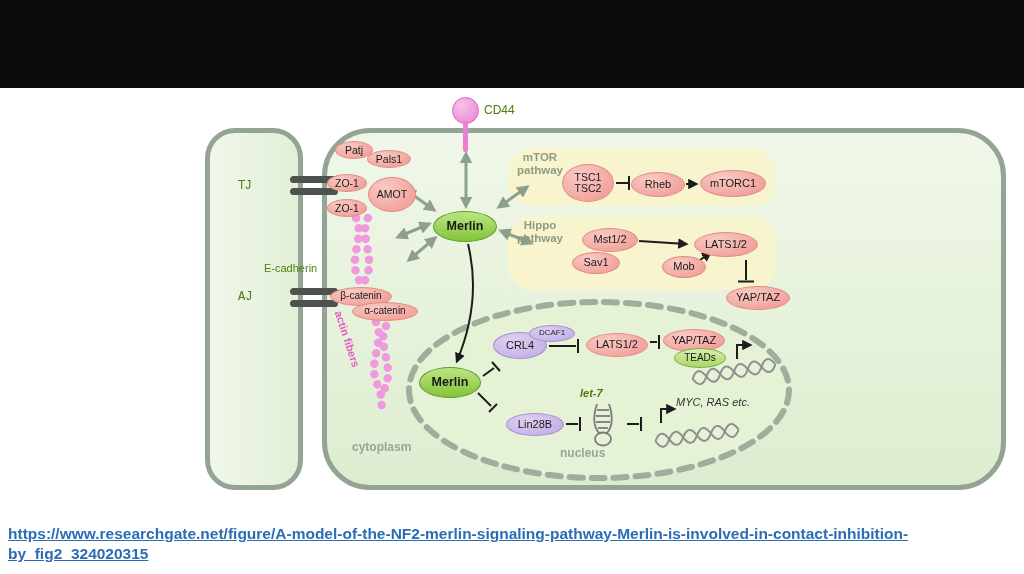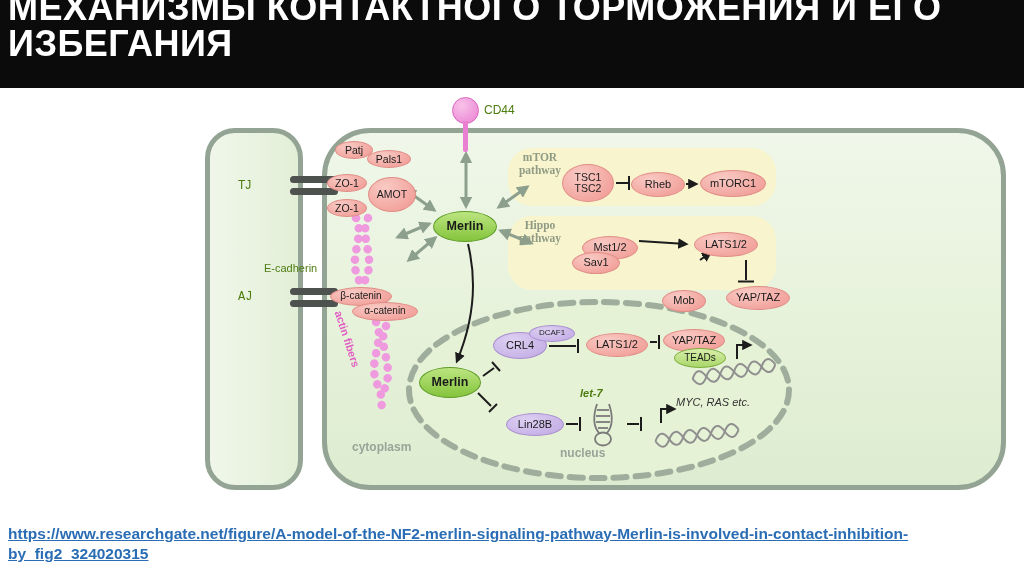--- a/index.html
+++ b/index.html
@@ -35,37 +35,34 @@
   .magenta-head { position:absolute; border-radius:50%;
           background:radial-gradient(circle at 35% 30%, #f8c2e9, #ea7fd2); border:1px solid #d964bd; }
   .magenta-stem { position:absolute; background:#ea7fd2; border-radius:2px; }
 
   .jbar { position:absolute; width:48px; height:7px; border-radius:3.5px; background:#4e524e; }
 
   .lbl { position:absolute; font-size:12px; color:#4d7c0f; white-space:nowrap; }
   .lbl-sm { font-size:11px; }
   .lbl-gray { color:#98a598; font-weight:bold; }
   .pathway-label { position:absolute; width:58px; text-align:center; font-size:11.5px; font-weight:bold;
-                   color:#8f9b84; line-height:1.12;font-family:Liberation Serif, serif; }
+                   color:#8f9b84; line-height:1.12; }
   .actin { position:absolute; width:82px; color:#e25fc3; font-size:11px; font-weight:bold;
            transform:rotate(72deg); white-space:nowrap; }
   .italic { font-style:italic; }
   .gene-lbl { position:absolute; font-size:11px; font-style:italic; color:#333; white-space:nowrap; }
 
   .source-link { position:absolute; left:8px; top:436px; width:1008px; font-size:15.5px; font-weight:bold;
                  color:#2a6db5; text-decoration:underline; line-height:1.32; word-wrap:break-word; }
 </style>
 </head>
 <body>
 
 <div class="slide">
 
-  <div class="title-bar">
-    <div class="title-text">МЕХАНИЗМЫ КОНТАКТНОГО ТОРМОЖЕНИЯ И ЕГО ИЗБЕГАНИЯ</div>
-  </div>
 
   <div class="content">
 
     <div class="figure">
 
       <div class="cell-left"></div>
       <div class="cell-main"></div>
 
       <div class="pathway-bg" style="left:328px; top:58px; width:268px; height:58px;"></div>
       <div class="pathway-bg" style="left:328px; top:126px; width:268px; height:74px;"></div>
@@ -174,23 +171,23 @@
       <div class="oval pink" style="left:150px; top:197px; width:62px; height:19px; font-size:10px;">β-catenin</div>
       <div class="oval pink" style="left:172px; top:212px; width:66px; height:19px; font-size:10px;">α-catenin</div>
 
       <div class="oval green" style="left:253px; top:121px; width:64px; height:31px;">Merlin</div>
       <div class="oval pink" style="left:382px; top:74px; width:52px; height:38px; font-size:10.5px;">
         <span>TSC1</span>
         <span>TSC2</span>
       </div>
       <div class="oval pink" style="left:451px; top:82px; width:54px; height:25px;">Rheb</div>
       <div class="oval pink" style="left:520px; top:80px; width:66px; height:27px;">mTORC1</div>
-      <div class="oval pink" style="left:402px; top:138px; width:56px; height:24px;margin-top:8px;">Mst1/2</div>
+      <div class="oval pink" style="left:402px; top:138px; width:56px; height:24px;">Mst1/2</div>
       <div class="oval pink" style="left:392px; top:162px; width:48px; height:22px;">Sav1</div>
-      <div class="oval pink" style="left:482px; top:166px; width:44px; height:22px;margin-top:34px;">Mob</div>
+      <div class="oval pink" style="left:482px; top:166px; width:44px; height:22px;">Mob</div>
       <div class="oval pink" style="left:514px; top:142px; width:64px; height:25px;">LATS1/2</div>
       <div class="oval pink" style="left:546px; top:196px; width:64px; height:24px;">YAP/TAZ</div>
 
       <div class="oval green" style="left:239px; top:277px; width:62px; height:31px;">Merlin</div>
       <div class="oval purple" style="left:313px; top:242px; width:54px; height:27px;">CRL4</div>
       <div class="oval purple" style="left:349px; top:235px; width:46px; height:17px; font-size:8px;">DCAF1</div>
       <div class="oval pink" style="left:406px; top:243px; width:62px; height:24px;">LATS1/2</div>
       <div class="oval pink" style="left:483px; top:239px; width:62px; height:23px;">YAP/TAZ</div>
       <div class="oval green-soft" style="left:494px; top:258px; width:52px; height:20px;">TEADs</div>
       <div class="oval purple" style="left:326px; top:323px; width:58px; height:23px;">Lin28B</div>

